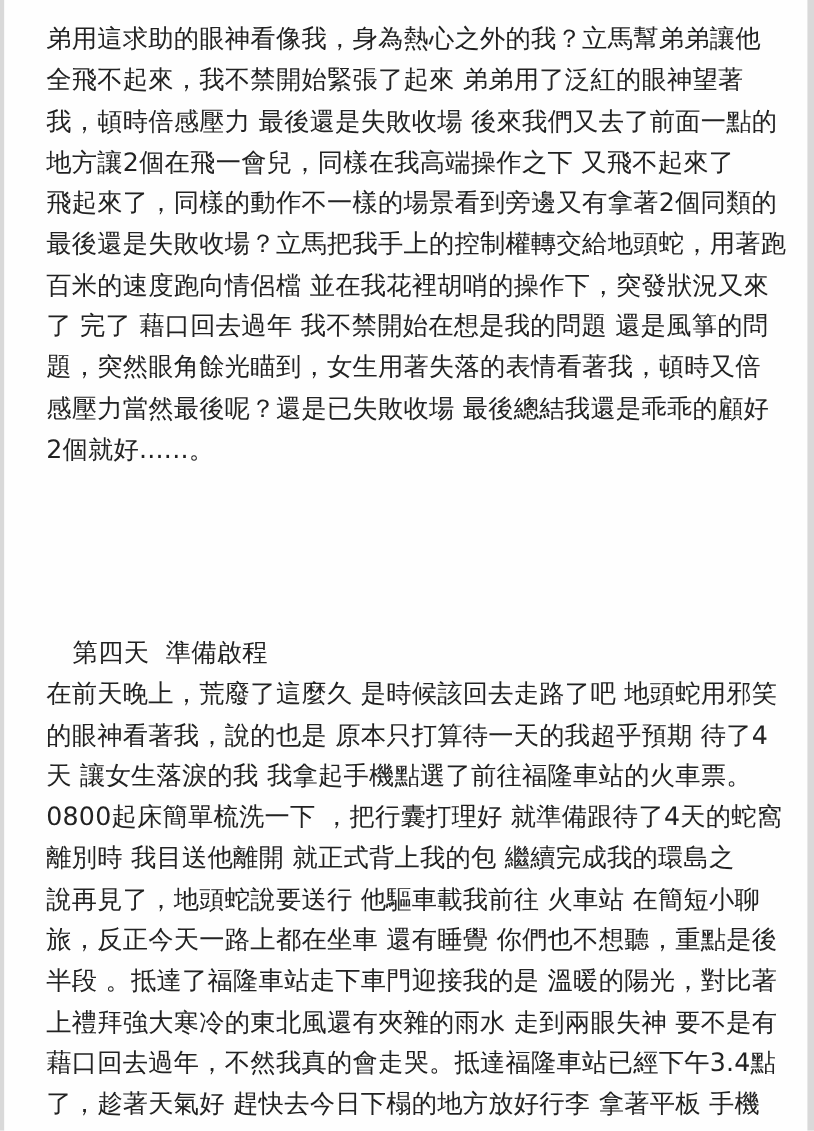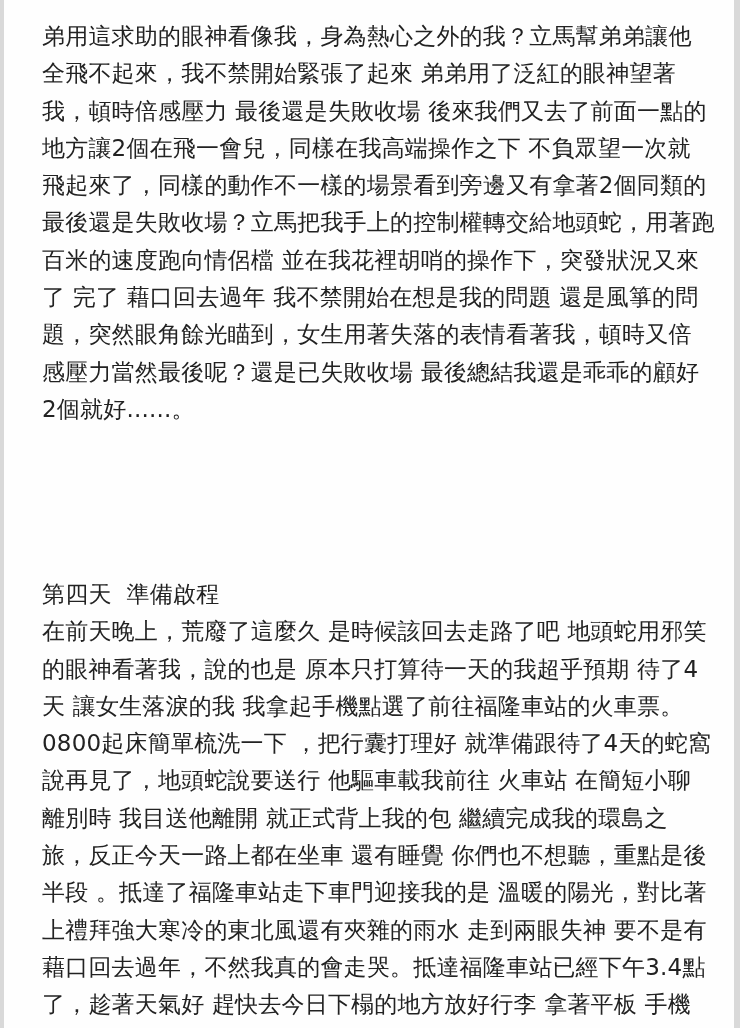--- a/index.html
+++ b/index.html
@@ -52,38 +52,38 @@
 </head>
 <body>
 
 <div class="edge-left"></div>
 <div class="page">
 
   <div class="text-block" id="para1">
     <span class="line">弟用這求助的眼神看像我，身為熱心之外的我？立馬幫弟弟讓他</span>
     <span class="line">全飛不起來，我不禁開始緊張了起來 弟弟用了泛紅的眼神望著</span>
     <span class="line">我，頓時倍感壓力 最後還是失敗收場 後來我們又去了前面一點的</span>
-    <span class="line">地方讓2個在飛一會兒，同樣在我高端操作之下 不負眾望一次就</span>
+    <span class="line">地方讓2個在飛一會兒，同樣在我高端操作之下 又飛不起來了</span>
     <span class="line">飛起來了，同樣的動作不一樣的場景看到旁邊又有拿著2個同類的</span>
     <span class="line">最後還是失敗收場？立馬把我手上的控制權轉交給地頭蛇，用著跑</span>
     <span class="line">百米的速度跑向情侶檔 並在我花裡胡哨的操作下，突發狀況又來</span>
     <span class="line">了 完了 藉口回去過年 我不禁開始在想是我的問題 還是風箏的問</span>
     <span class="line">題，突然眼角餘光瞄到，女生用著失落的表情看著我，頓時又倍</span>
     <span class="line">感壓力當然最後呢？還是已失敗收場 最後總結我還是乖乖的顧好</span>
     <span class="line">2個就好......。</span>
   </div>
 
   <div class="text-block" id="section2">
-    <span class="line" style="white-space: pre;">第四天  準備啟程</span>
+    <span class="line" style="white-space: pre; margin-left: 24px;">第四天  準備啟程</span>
     <span class="line">在前天晚上，荒廢了這麼久 是時候該回去走路了吧 地頭蛇用邪笑</span>
     <span class="line">的眼神看著我，說的也是 原本只打算待一天的我超乎預期 待了4</span>
     <span class="line">天 讓女生落淚的我 我拿起手機點選了前往福隆車站的火車票。</span>
     <span class="line">0800起床簡單梳洗一下 ，把行囊打理好 就準備跟待了4天的蛇窩</span>
+    <span class="line">離別時 我目送他離開 就正式背上我的包 繼續完成我的環島之</span>
     <span class="line">說再見了，地頭蛇說要送行 他驅車載我前往 火車站 在簡短小聊</span>
-    <span class="line">離別時 我目送他離開 就正式背上我的包 繼續完成我的環島之</span>
     <span class="line">旅，反正今天一路上都在坐車 還有睡覺 你們也不想聽，重點是後</span>
     <span class="line">半段 。抵達了福隆車站走下車門迎接我的是 溫暖的陽光，對比著</span>
     <span class="line">上禮拜強大寒冷的東北風還有夾雜的雨水 走到兩眼失神 要不是有</span>
     <span class="line">藉口回去過年，不然我真的會走哭。抵達福隆車站已經下午3.4點</span>
     <span class="line">了，趁著天氣好 趕快去今日下榻的地方放好行李 拿著平板 手機</span>
     <span class="line">攝影機 衝去海邊旁的星爸爸 找了一個絕佳位置 陽光 沙灘 咖啡 還</span>
   </div>
 
 </div>
 <div class="edge-right"></div>

